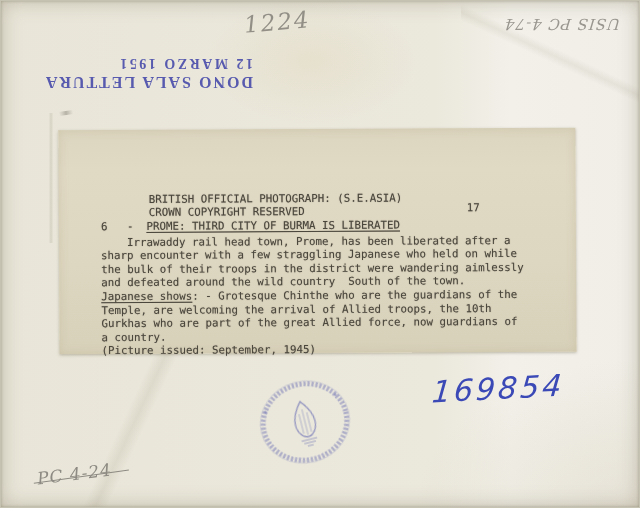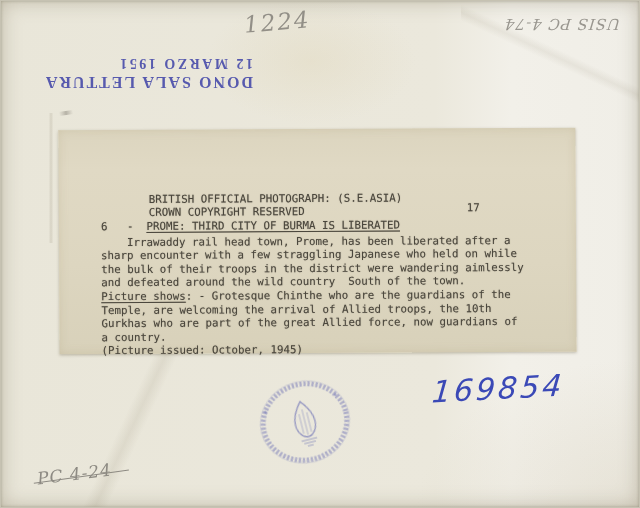--- a/index.html
+++ b/index.html
@@ -84,25 +84,25 @@
       <span class="hdr-num">17</span>
     </div>
     <div class="mono-line ind">BRITISH OFFICIAL PHOTOGRAPH: (S.E.ASIA)</div>
     <div class="mono-line ind">CROWN COPYRIGHT RESERVED</div>
     <div class="mono-line"><span>6   -  </span><span class="u">PROME: THIRD CITY OF BURMA IS LIBERATED</span></div>
     <div class="cap" id="caption-body">
         <div class="mono-line"><span>    Irrawaddy rail head town, Prome, has been liberated after a</span></div>
         <div class="mono-line"><span>sharp encounter with a few straggling Japanese who held on while</span></div>
         <div class="mono-line"><span>the bulk of their troops in the district were wandering aimlessly</span></div>
         <div class="mono-line"><span>and defeated around the wild country  South of the town.</span></div>
-        <div class="mono-line"><span class="u">Picture shows</span><span>: - Grotesque Chinthe who are the guardians of the</span></div>
+        <div class="mono-line"><span class="u">Japanese shows</span><span>: - Grotesque Chinthe who are the guardians of the</span></div>
         <div class="mono-line"><span>Temple, are welcoming the arrival of Allied troops, the 10th</span></div>
         <div class="mono-line"><span>Gurkhas who are part of the great Allied force, now guardians of</span></div>
         <div class="mono-line"><span>a country.</span></div>
-        <div class="mono-line"><span>(Picture issued: October, 1945)</span></div>
+        <div class="mono-line"><span>(Picture issued: September, 1945)</span></div>
       </div>
   </div>
 
   <div class="stamp-round">
     <svg width="96" height="86" viewBox="0 0 96 86">
       <g stroke="#5156ac" fill="none">
         <ellipse cx="48" cy="43" rx="42" ry="38" stroke-width="5" stroke-dasharray="2.3 1.7" opacity="0.5"></ellipse>
         <ellipse cx="48" cy="43" rx="45" ry="41" stroke-width="0.8" opacity="0.25"></ellipse>
         <circle cx="12" cy="24" r="1.4" fill="#5156ac" opacity="0.5" stroke="none"></circle>
         <circle cx="84" cy="24" r="1.4" fill="#5156ac" opacity="0.5" stroke="none"></circle>

